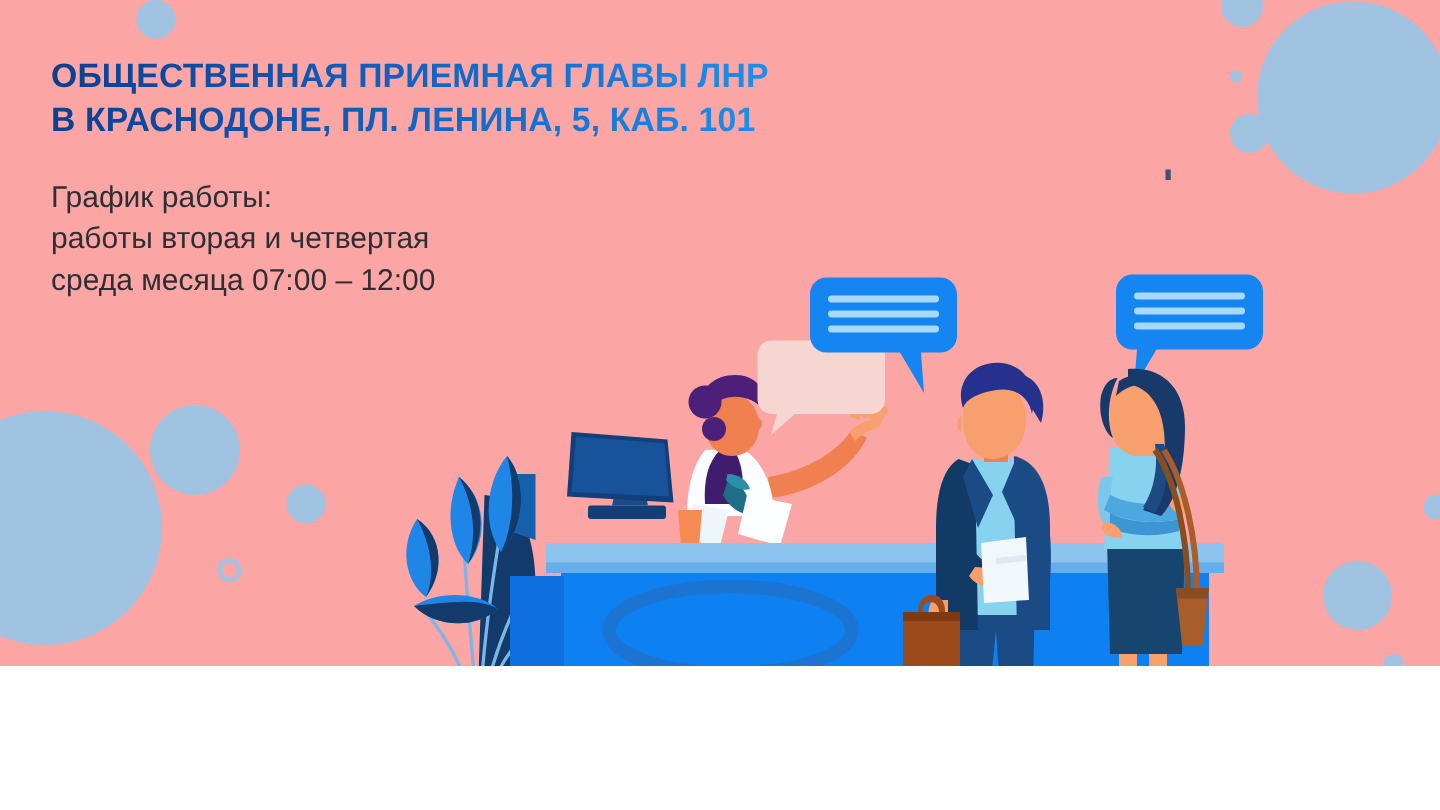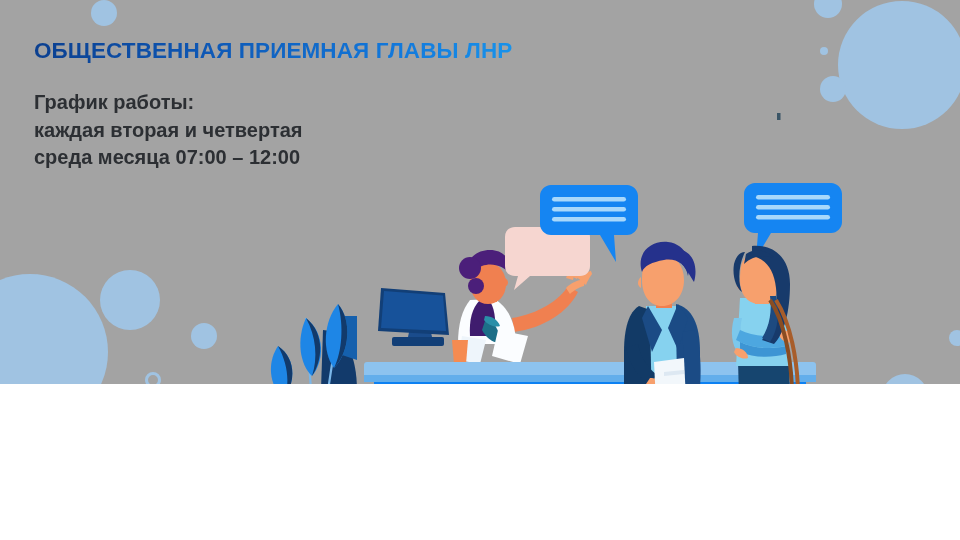--- a/index.html
+++ b/index.html
@@ -6,23 +6,23 @@
     margin: 0;
     padding: 0;
     background: #ffffff;
   }
   body {
     font-family: "Liberation Sans", sans-serif;
   }
   #poster {
     position: relative;
     width: 960px;
-    height: 384px;
+    height: 444px;
     overflow: hidden;
-    background: #a3a3a3;
+    background: #fca5a5;
   }
   
   .bg-layer {
     position: absolute;
     inset: 0;
     width: 960px;
     height: 540px;
   }
   
   .floor {
@@ -61,21 +61,21 @@
     -webkit-text-fill-color: transparent;
     color: #1278db;
     white-space: nowrap;
   }
   .headline .ln { display: block; }
   .schedule {
     margin: 24px 0 0 0;
     font-size: 20px;
     line-height: 1.38;
     color: #2c2f33;
-    font-weight: 700;
+    font-weight: 400;
   }
   .schedule .ln { display: block; white-space: nowrap; }
 </style>
 </head>
 <body>
 
 <div id="poster">
 
   <svg class="bg-layer" viewBox="0 0 960 540">
 
@@ -298,21 +298,22 @@
 
       <path d="M784 392 L806 392 L802 430 L788 430 Z" fill="#a85d2a"></path>
       <path d="M784 392 L806 392 L805 399 L785 399 Z" fill="#8a4d22"></path>
     </g>
 
   </svg>
 
   <div class="text-block">
     <h1 class="headline">
       <span class="ln">ОБЩЕСТВЕННАЯ ПРИЕМНАЯ ГЛАВЫ ЛНР</span>
+      <span class="ln">В КРАСНОДОНЕ, ПЛ. ЛЕНИНА, 5, КАБ. 101</span>
     </h1>
     <div class="schedule">
       <span class="ln">График работы:</span>
-      <span class="ln">каждая вторая и четвертая</span>
+      <span class="ln">работы вторая и четвертая</span>
       <span class="ln">среда месяца 07:00 – 12:00</span>
     </div>
   </div>
 
 </div>
 
 </body></html>

